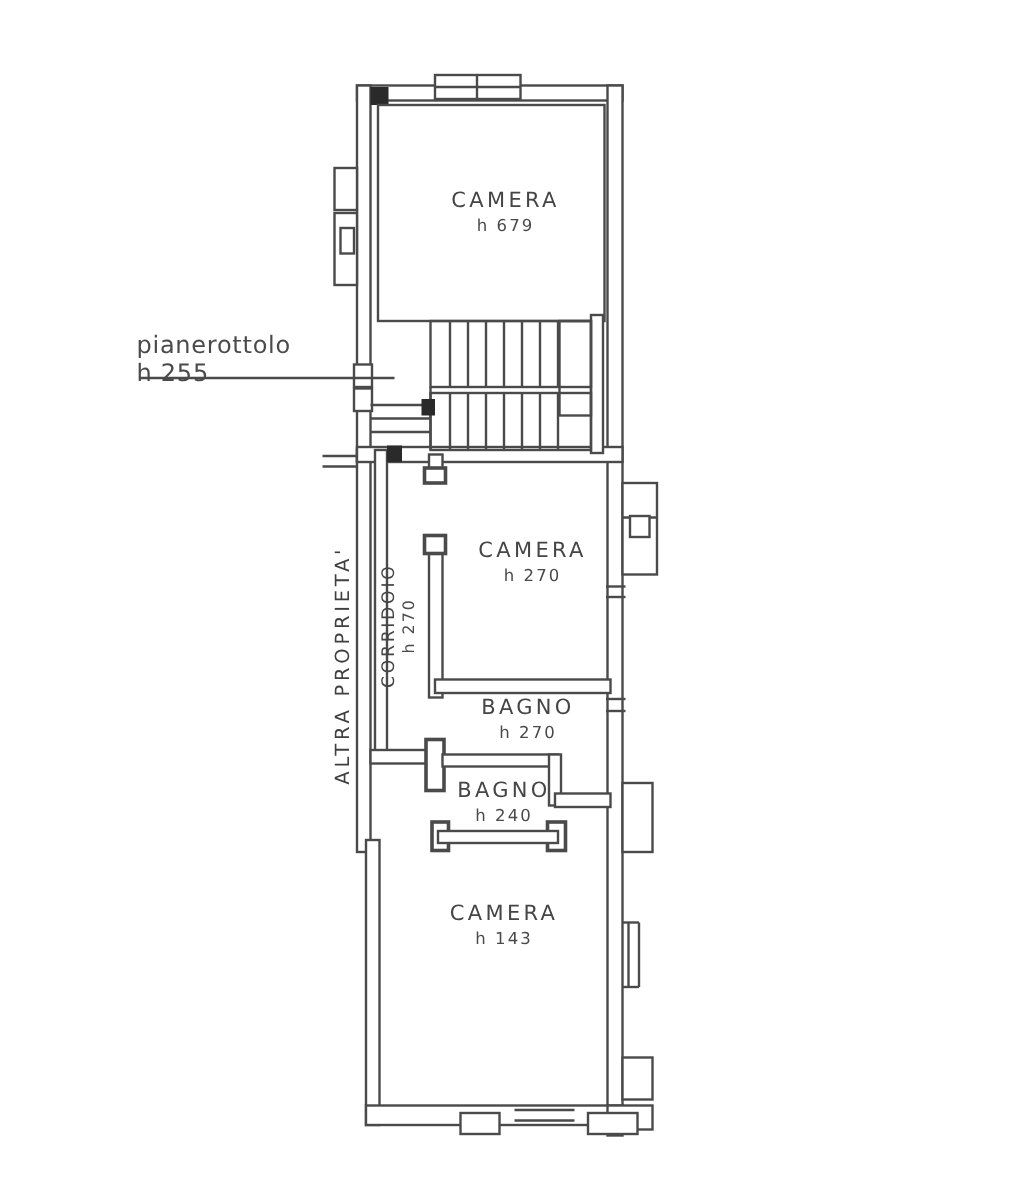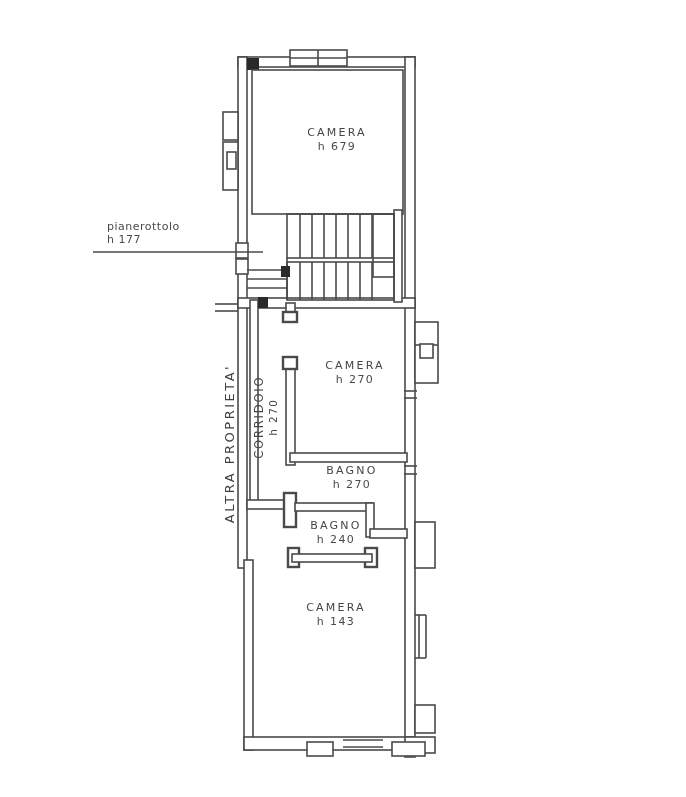--- a/index.html
+++ b/index.html
@@ -2,29 +2,29 @@
 <html><head>
 <meta charset="utf-8">
 <style>
   html,body{margin:0;padding:0;background:#fff;}
   #canvas{
     position:relative;width:686px;height:797px;background:#ffffff;overflow:hidden;
     font-family:"DejaVu Sans", sans-serif;color:#3f3f3f;
   }
   #plan-svg{position:absolute;left:0;top:0;}
   .room-label{position:absolute;width:110px;text-align:center;line-height:1.25;pointer-events:none;}
-  .room-name{display:block;font-size:11px;letter-spacing:2.2px;color:#454545;}
+  .room-name{display:block;font-size:14px;letter-spacing:2.2px;color:#454545;}
   .room-h{display:block;font-size:11px;letter-spacing:1.4px;color:#4a4a4a;}
   .vlabel{position:absolute;white-space:nowrap;text-align:center;transform:rotate(-90deg);}
   #altra-label{left:79px;top:436px;width:300px;font-size:13px;letter-spacing:2.5px;color:#404040;}
   #corridoio-label{left:196px;top:404px;width:140px;line-height:1.2;}
   #corridoio-label .room-name{font-size:11.5px;letter-spacing:1.8px;}
   #corridoio-label .room-h{font-size:10.5px;}
   #landing-label{position:absolute;left:91px;top:220px;line-height:1.2;}
-  #landing-label .ann-line{display:block;font-size:11px;letter-spacing:.5px;color:#4a4a4a;margin-left:16px;}
+  #landing-label .ann-line{display:block;font-size:16px;letter-spacing:.5px;color:#4a4a4a;}
 </style>
 </head>
 <body>
 
 <div id="canvas">
 
   <svg id="plan-svg" width="686" height="797" viewBox="0 0 686 797" fill="none" stroke="#4a4a4a" stroke-width="1.6">
 
     <g fill="#ffffff">
       <rect x="238" y="57" width="177" height="10"></rect>
@@ -172,16 +172,16 @@
 
   <div class="vlabel" id="corridoio-label">
     <span class="room-name">CORRIDOIO</span>
     <span class="room-h">h 270</span>
   </div>
 
   <div class="vlabel" id="altra-label">ALTRA PROPRIETA'</div>
 
   <div id="landing-label">
     <span class="ann-line">pianerottolo</span>
-    <span class="ann-line">h 177</span>
+    <span class="ann-line">h 255</span>
   </div>
 
 </div>
 
 </body></html>

